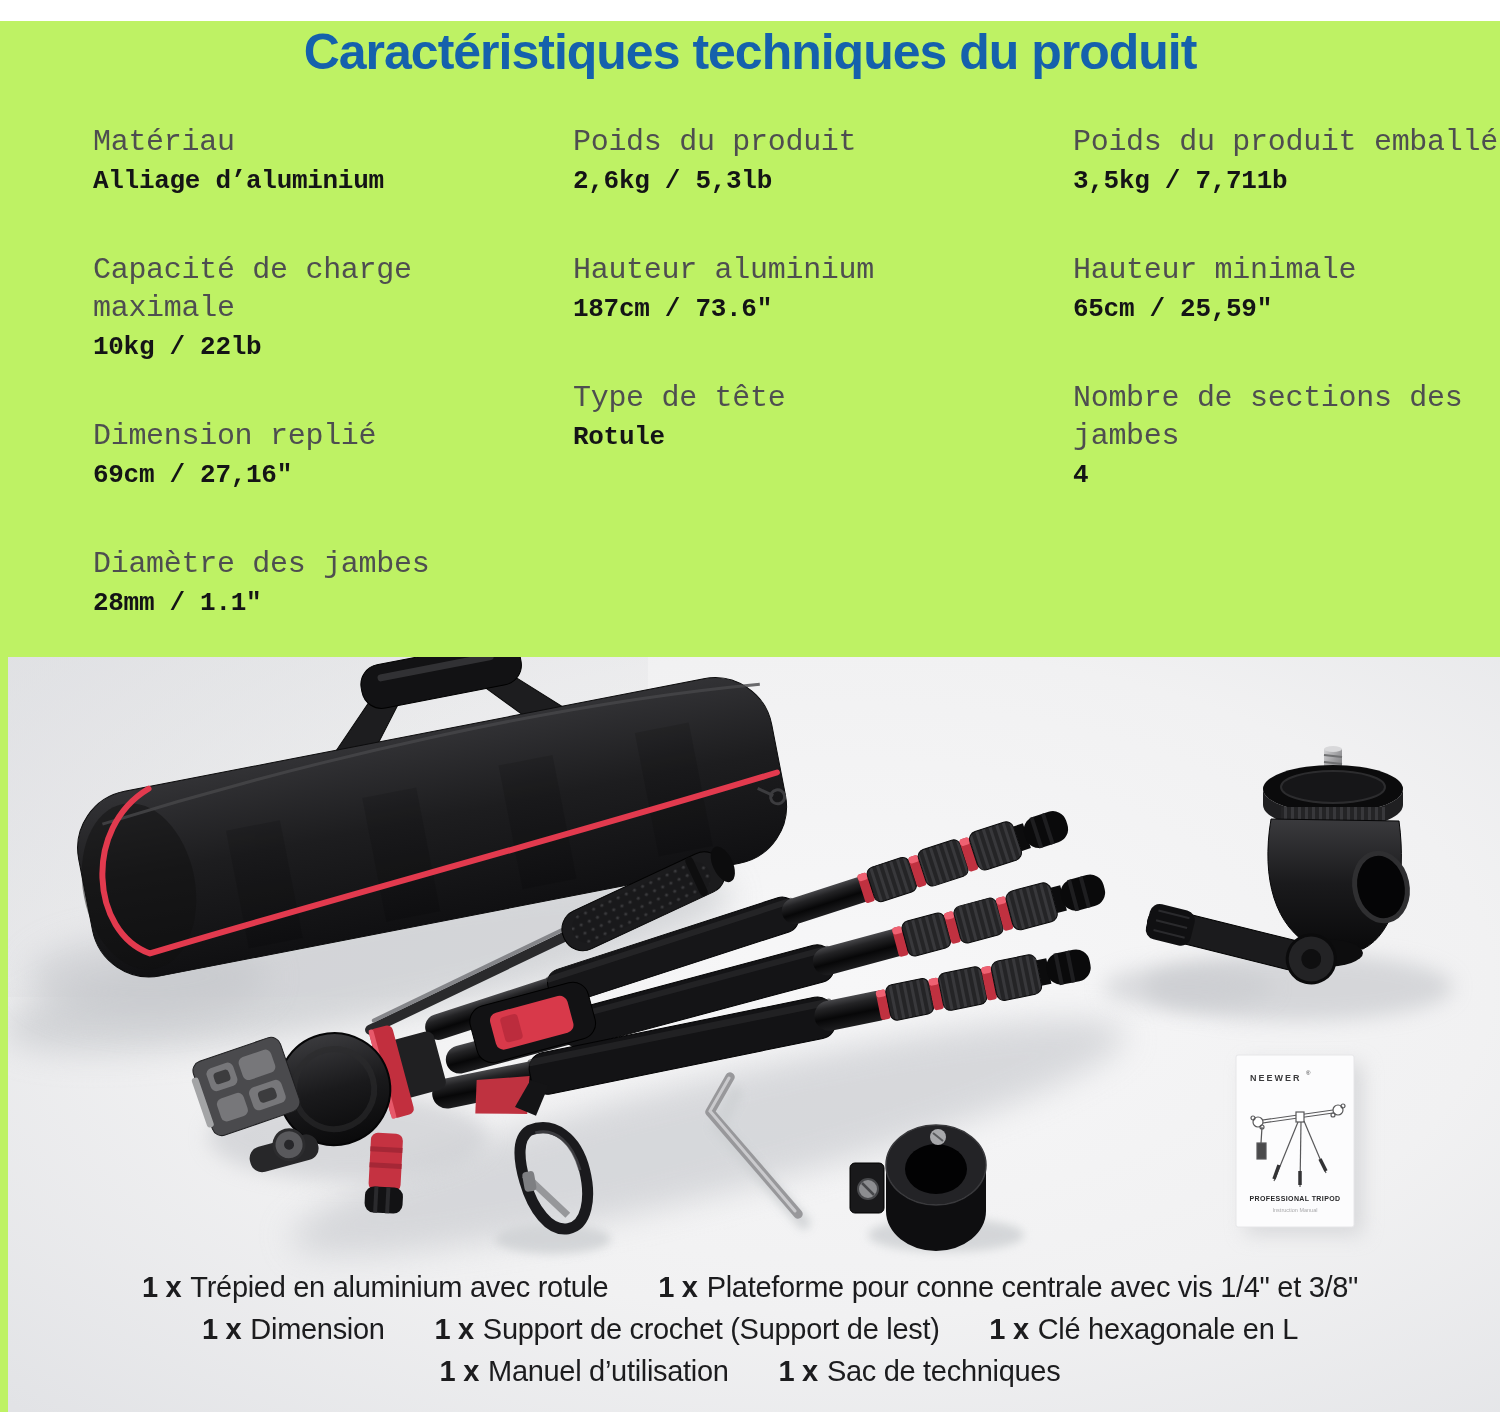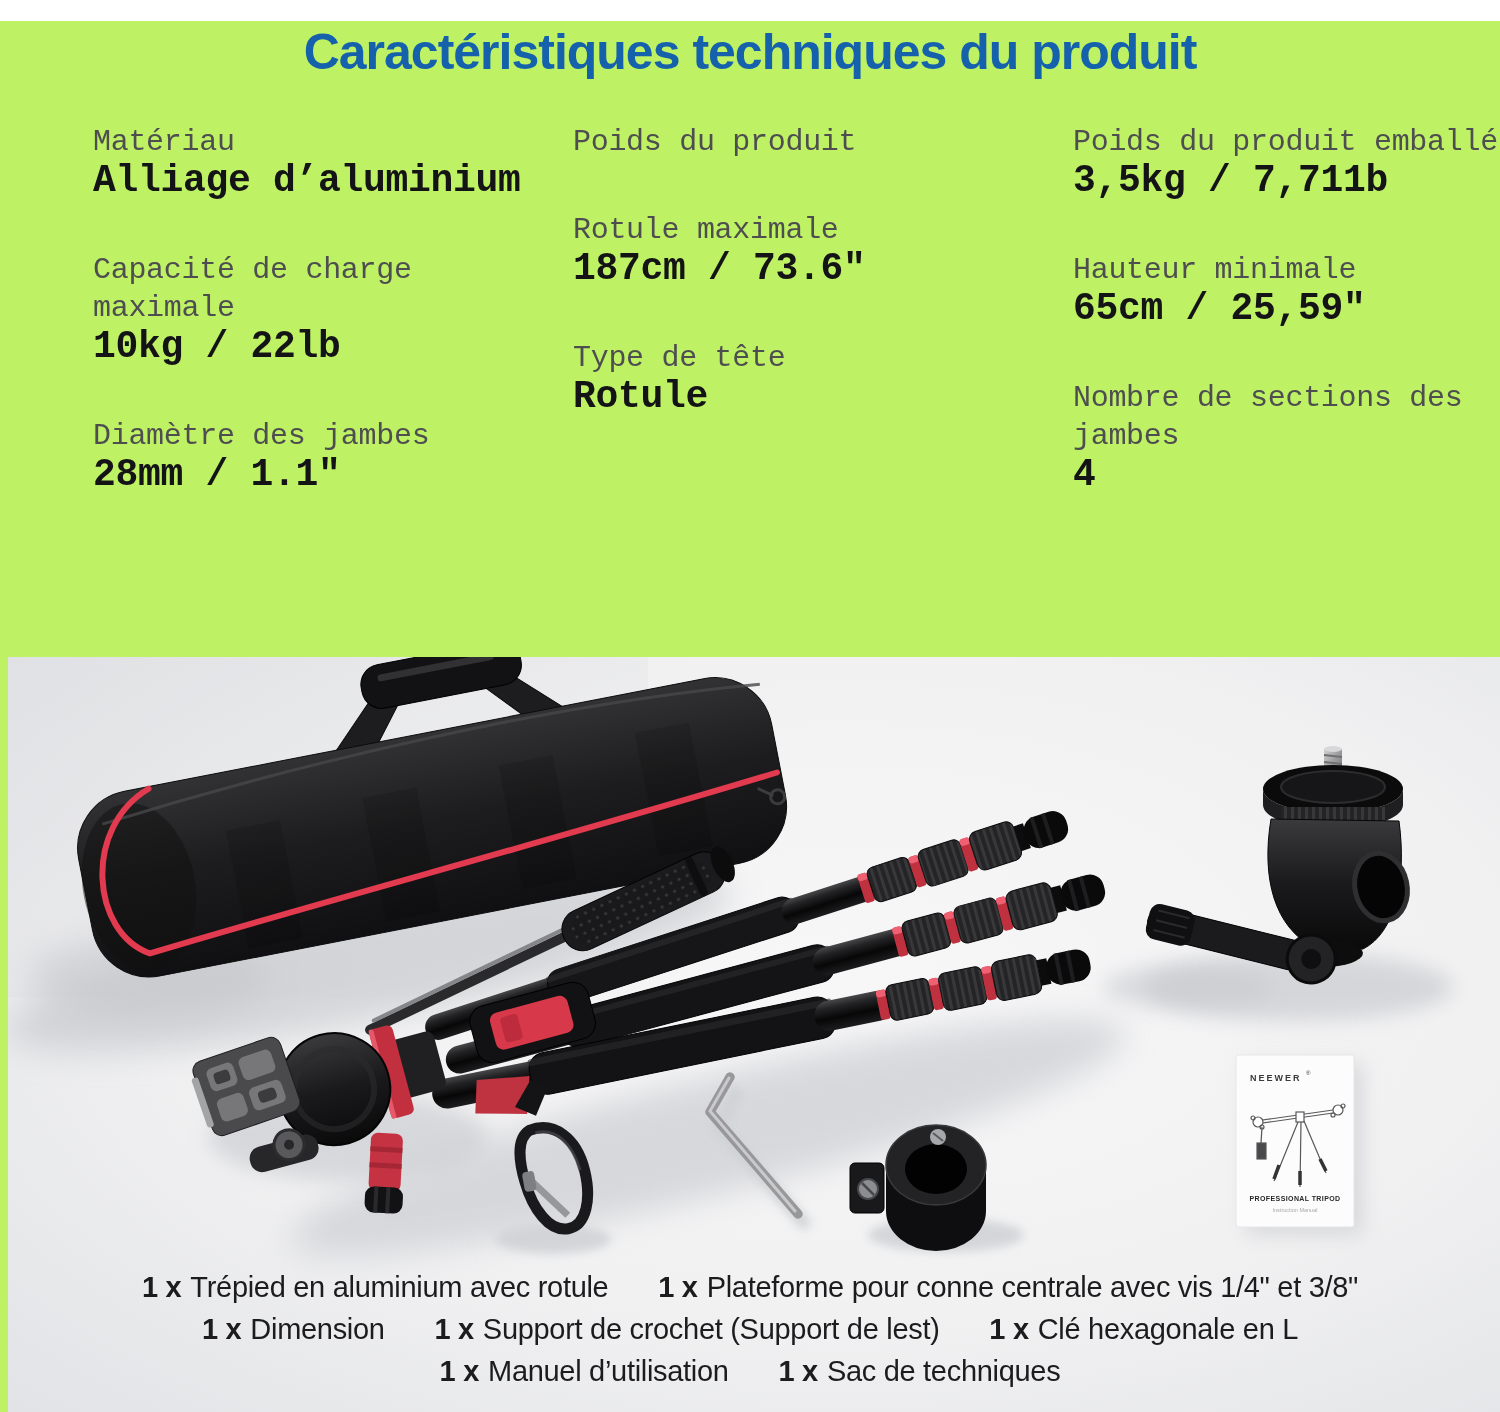--- a/index.html
+++ b/index.html
@@ -4,21 +4,21 @@
 <style>
   html,body{margin:0;padding:0;background:#ffffff;}
   .page{position:relative;width:1500px;height:1412px;background:#bef264;overflow:hidden;
         font-family:"Liberation Sans", sans-serif;margin-top:21px;}
   .title{position:absolute;top:0px;left:0;width:100%;margin:0;text-align:center;
          font-size:50px;line-height:62px;font-weight:700;letter-spacing:-1px;color:#1561ac;}
   .spec-col{position:absolute;top:102px;width:470px;font-family:Liberation Mono, monospace;}
   .col1{left:93px}.col2{left:573px}.col3{left:1073px}
   .spec{margin-bottom:50px;}
   .spec-label{font-size:30px;line-height:38px;color:#4e4e50;letter-spacing:-0.3px;}
-  .spec-value{font-size:38px;line-height:40px;font-weight:700;color:#141416;letter-spacing:-0.3px;}
+  .spec-value{font-size:26px;line-height:40px;font-weight:700;color:#141416;letter-spacing:-0.3px;}
   .photo{position:absolute;top:636px;left:8px;width:1500px;height:776px;background:#f1f1f2;}
   .photo svg{position:absolute;top:0;left:0;}
   .included{position:absolute;top:1245px;left:0;width:100%;text-align:center;color:#1c1c1e;z-index:5;}
   .inc-line{font-size:29px;line-height:42px;letter-spacing:-0.3px;}
   .inc-item{margin:0 21px;white-space:nowrap;}
   .inc-qty{font-weight:700;margin-right:9px;}
 </style>
 </head>
 <body>
 
@@ -29,31 +29,36 @@
   <div class="spec-col col1">
     <div class="spec">
       <div class="spec-label">Matériau</div>
       <div class="spec-value">Alliage d’aluminium</div>
     </div>
     <div class="spec">
       <div class="spec-label">Capacité de charge maximale</div>
       <div class="spec-value">10kg / 22lb</div>
     </div>
     <div class="spec">
+      <div class="spec-label">Dimension replié</div>
+      <div class="spec-value">69cm / 27,16"</div>
+    </div>
+    <div class="spec">
       <div class="spec-label">Diamètre des jambes</div>
       <div class="spec-value">28mm / 1.1"</div>
     </div>
   </div>
 
   <div class="spec-col col2">
     <div class="spec">
       <div class="spec-label">Poids du produit</div>
-    </div>
-    <div class="spec">
-      <div class="spec-label">Rotule maximale</div>
+      <div class="spec-value">2,6kg / 5,3lb</div>
+    </div>
+    <div class="spec">
+      <div class="spec-label">Hauteur aluminium</div>
       <div class="spec-value">187cm / 73.6"</div>
     </div>
     <div class="spec">
       <div class="spec-label">Type de tête</div>
       <div class="spec-value">Rotule</div>
     </div>
   </div>
 
   <div class="spec-col col3">
     <div class="spec">

